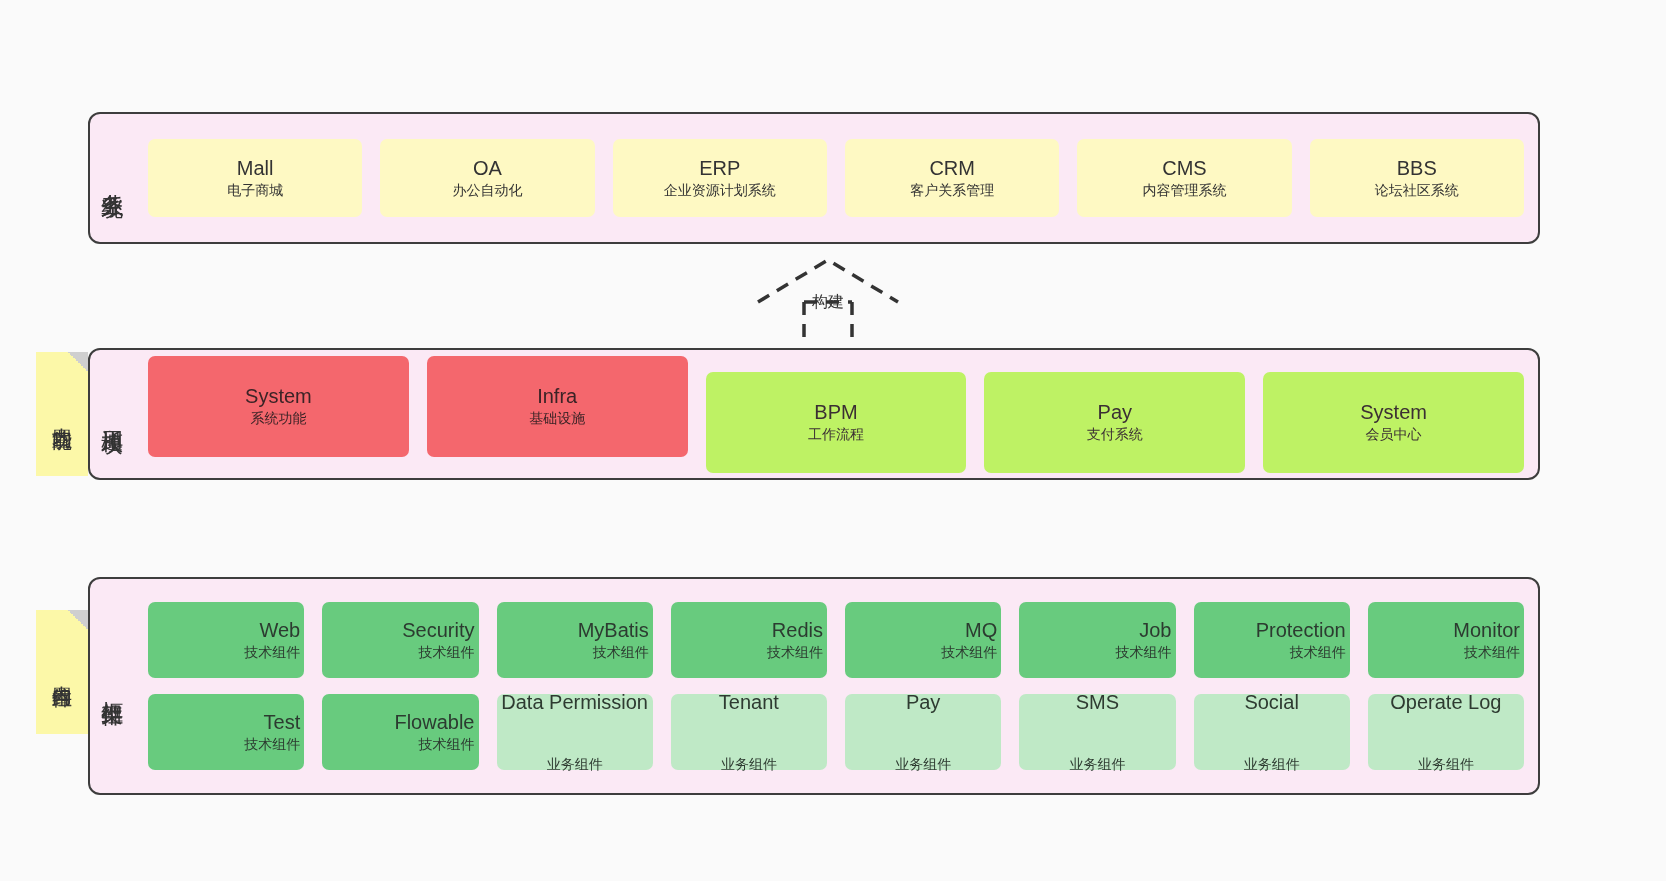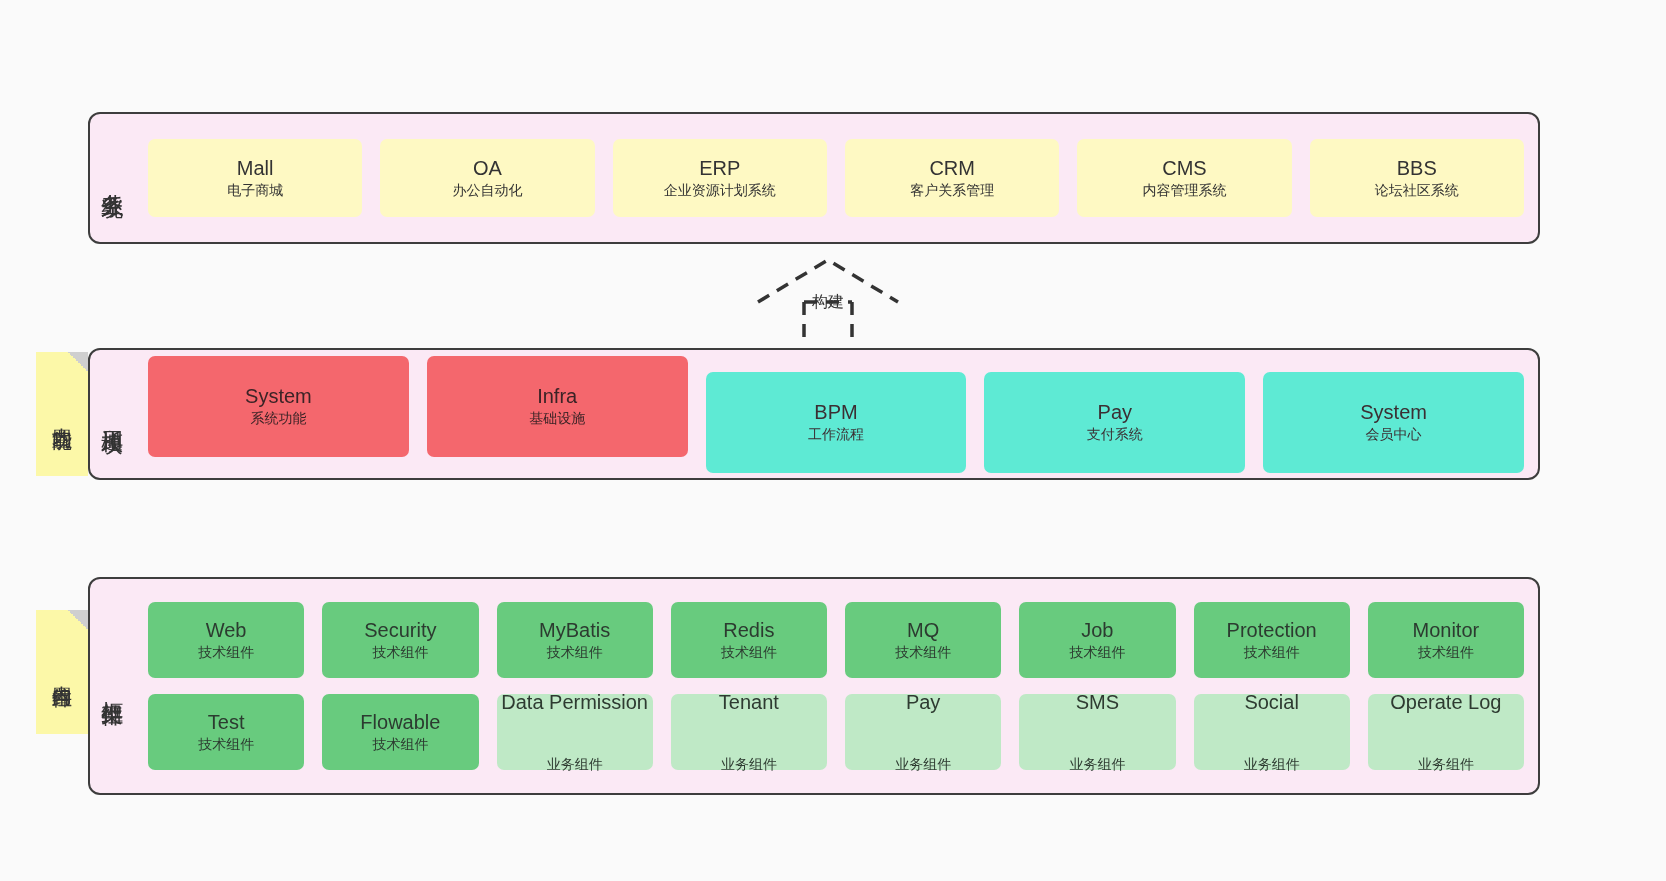--- a/index.html
+++ b/index.html
@@ -78,22 +78,22 @@
   }
   .node .n-title { font-size: 20px; }
   .node .n-sub   { font-size: 14px; }
 
   .h-biz   { height: 78px; }
   .h-mod   { height: 101px; text-align: center; }
   .h-comp  { height: 76px; }
 
   .c-blue       { background: #fef9c3; color: #333333; }
   .c-red        { background: #f4676d; color: #3b2326; }
-  .c-pink       { background: #5eead4; color: #3b2f33; margin-top: 16px; }
-  .c-green      { background: #68cb7e; color: #2c3b30; }
+  .c-pink       { background: #bef264; color: #3b2f33; margin-top: 16px; }
+  .c-green      { background: #68cb7e; color: #2c3b30; align-items: flex-end; }
   .c-greenlight { background: #bfe9c6; color: #2e3b31; gap: 40px; }
 
   
   #band-biz   { left: 88px;  top: 112px; width: 1452px; height: 132px; }
   #band-mod   { left: 88px;  top: 348px; width: 1452px; height: 132px; }
   #band-frame { left: 88px;  top: 577px; width: 1452px; height: 218px; }
 
   
   .sticky {
     position: absolute;

